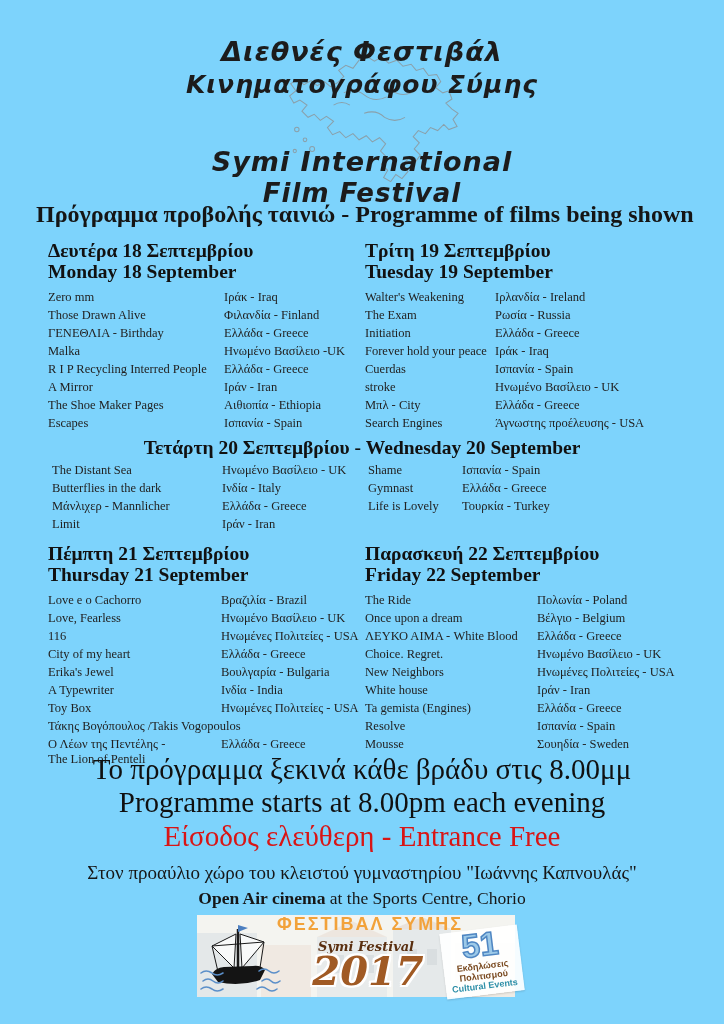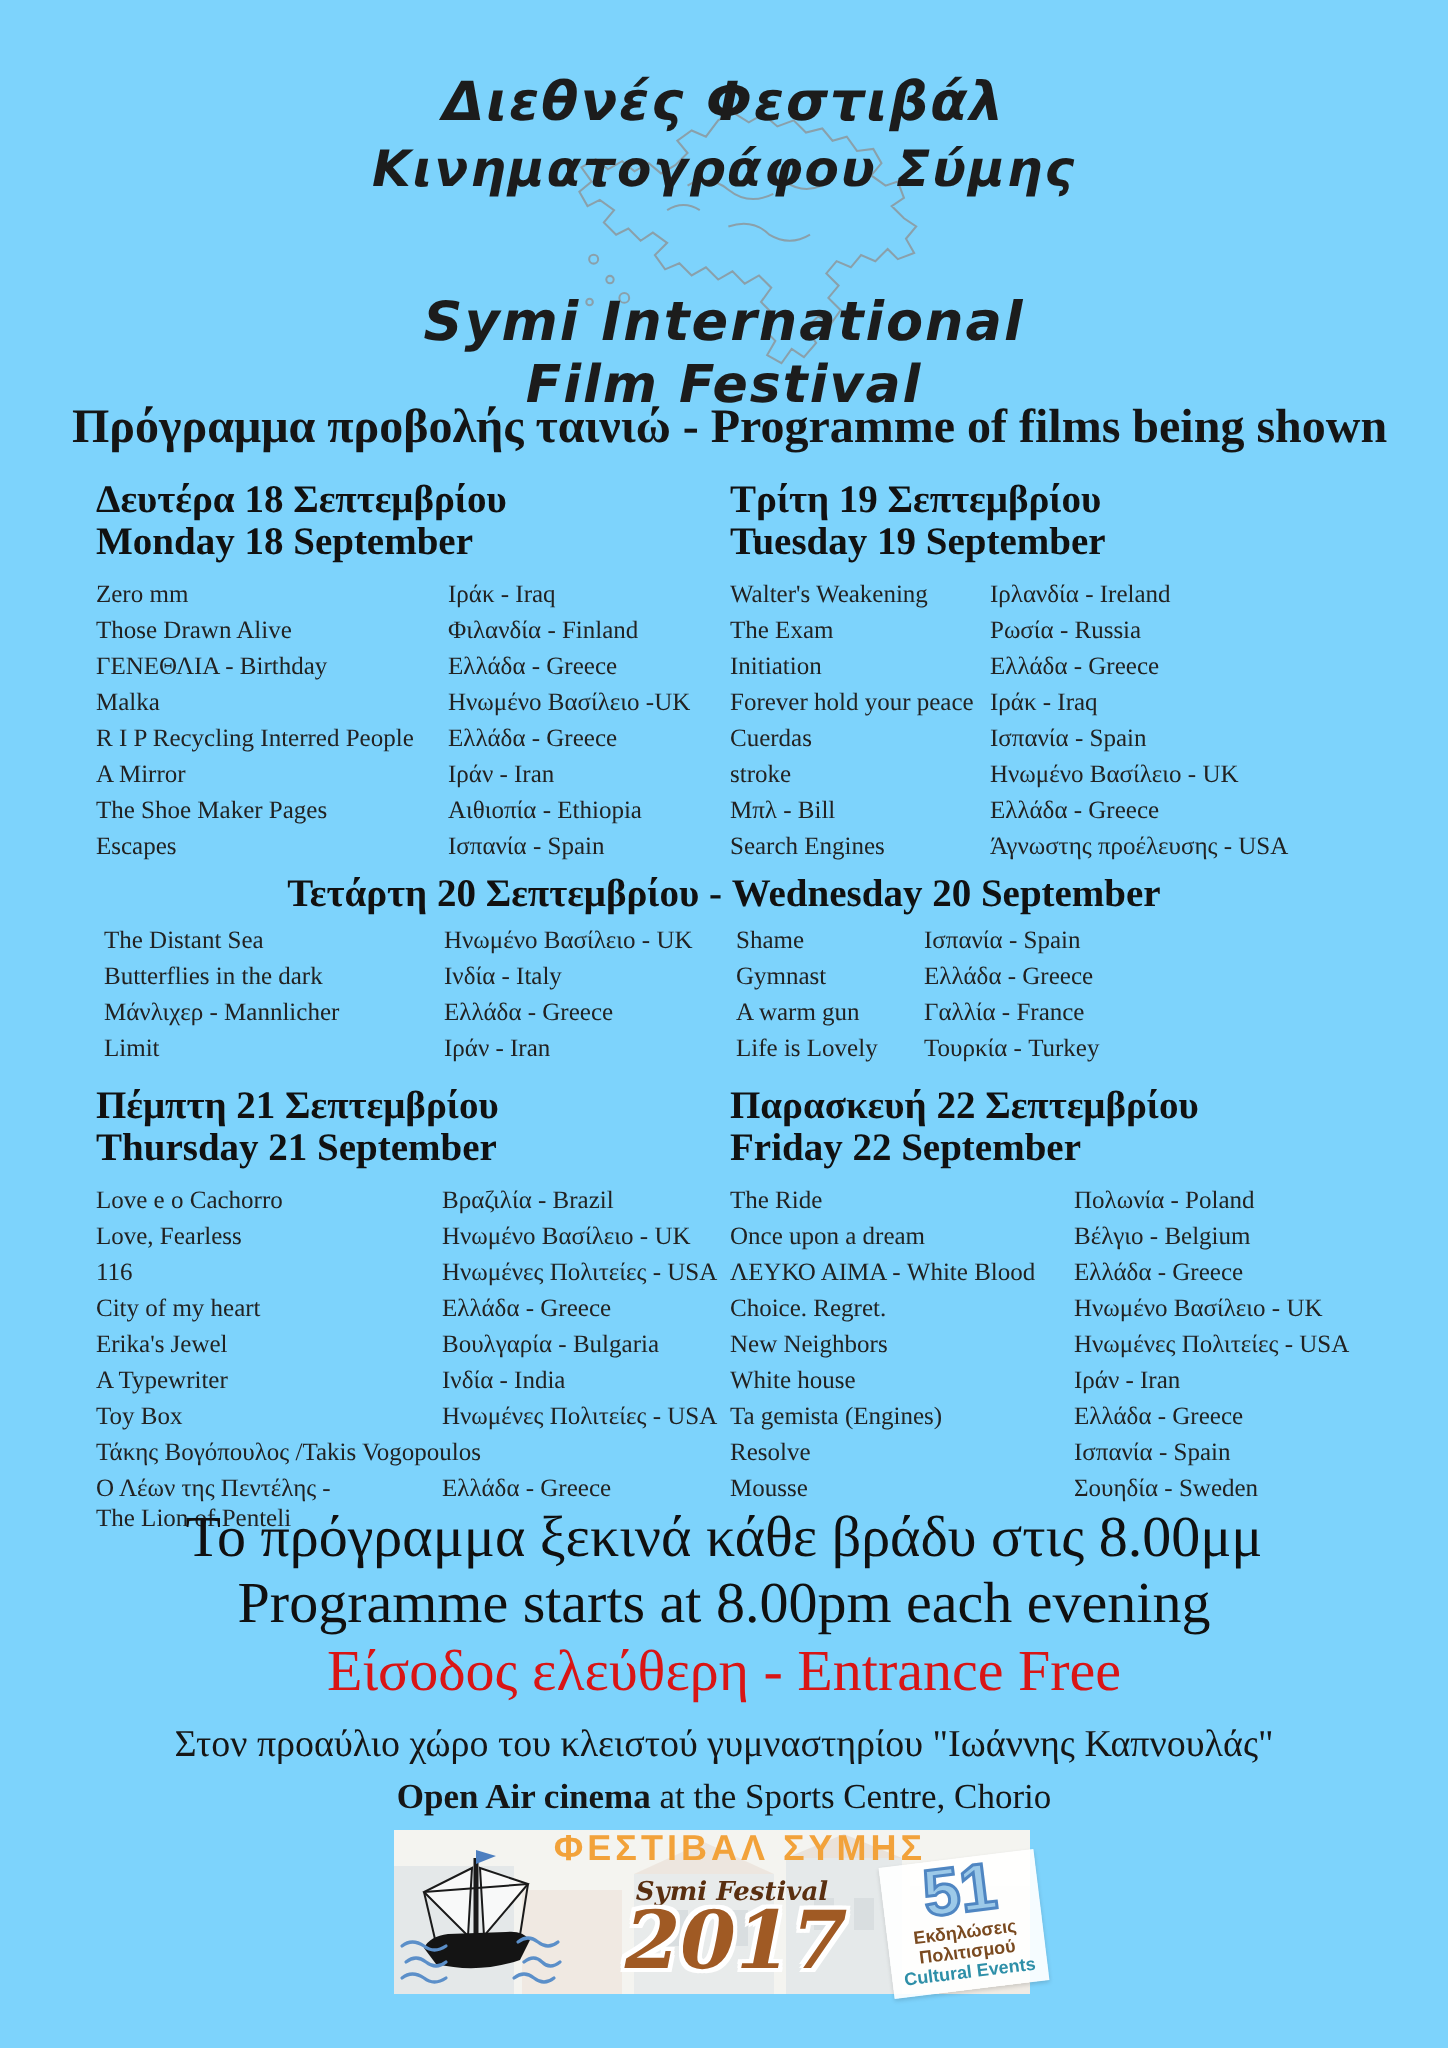--- a/index.html
+++ b/index.html
@@ -159,21 +159,21 @@
         </div>
         <div class="film-row">
           <span class="ft">Cuerdas</span>
           <span class="fc">Ισπανία - Spain</span>
         </div>
         <div class="film-row">
           <span class="ft">stroke</span>
           <span class="fc">Ηνωμένο Βασίλειο - UK</span>
         </div>
         <div class="film-row">
-          <span class="ft">Μπλ - Bill</span>
+          <span class="ft">Μπλ - City</span>
           <span class="fc">Ελλάδα - Greece</span>
         </div>
         <div class="film-row">
           <span class="ft">Search Engines</span>
           <span class="fc">Άγνωστης προέλευσης - USA</span>
         </div>
       </div>
   </div>
 
   <div class="wed-header">Τετάρτη 20 Σεπτεμβρίου - Wednesday 20 September</div>
@@ -199,24 +199,20 @@
   </div>
   <div class="day day-wed-right">
     <div class="films">
         <div class="film-row">
           <span class="ft">Shame</span>
           <span class="fc">Ισπανία - Spain</span>
         </div>
         <div class="film-row">
           <span class="ft">Gymnast</span>
           <span class="fc">Ελλάδα - Greece</span>
-        </div>
-        <div class="film-row">
-          <span class="ft">A warm gun</span>
-          <span class="fc">Γαλλία - France</span>
         </div>
         <div class="film-row">
           <span class="ft">Life is Lovely</span>
           <span class="fc">Τουρκία - Turkey</span>
         </div>
       </div>
   </div>
 
   <div class="day day-thursday">
     <div class="day-header">

